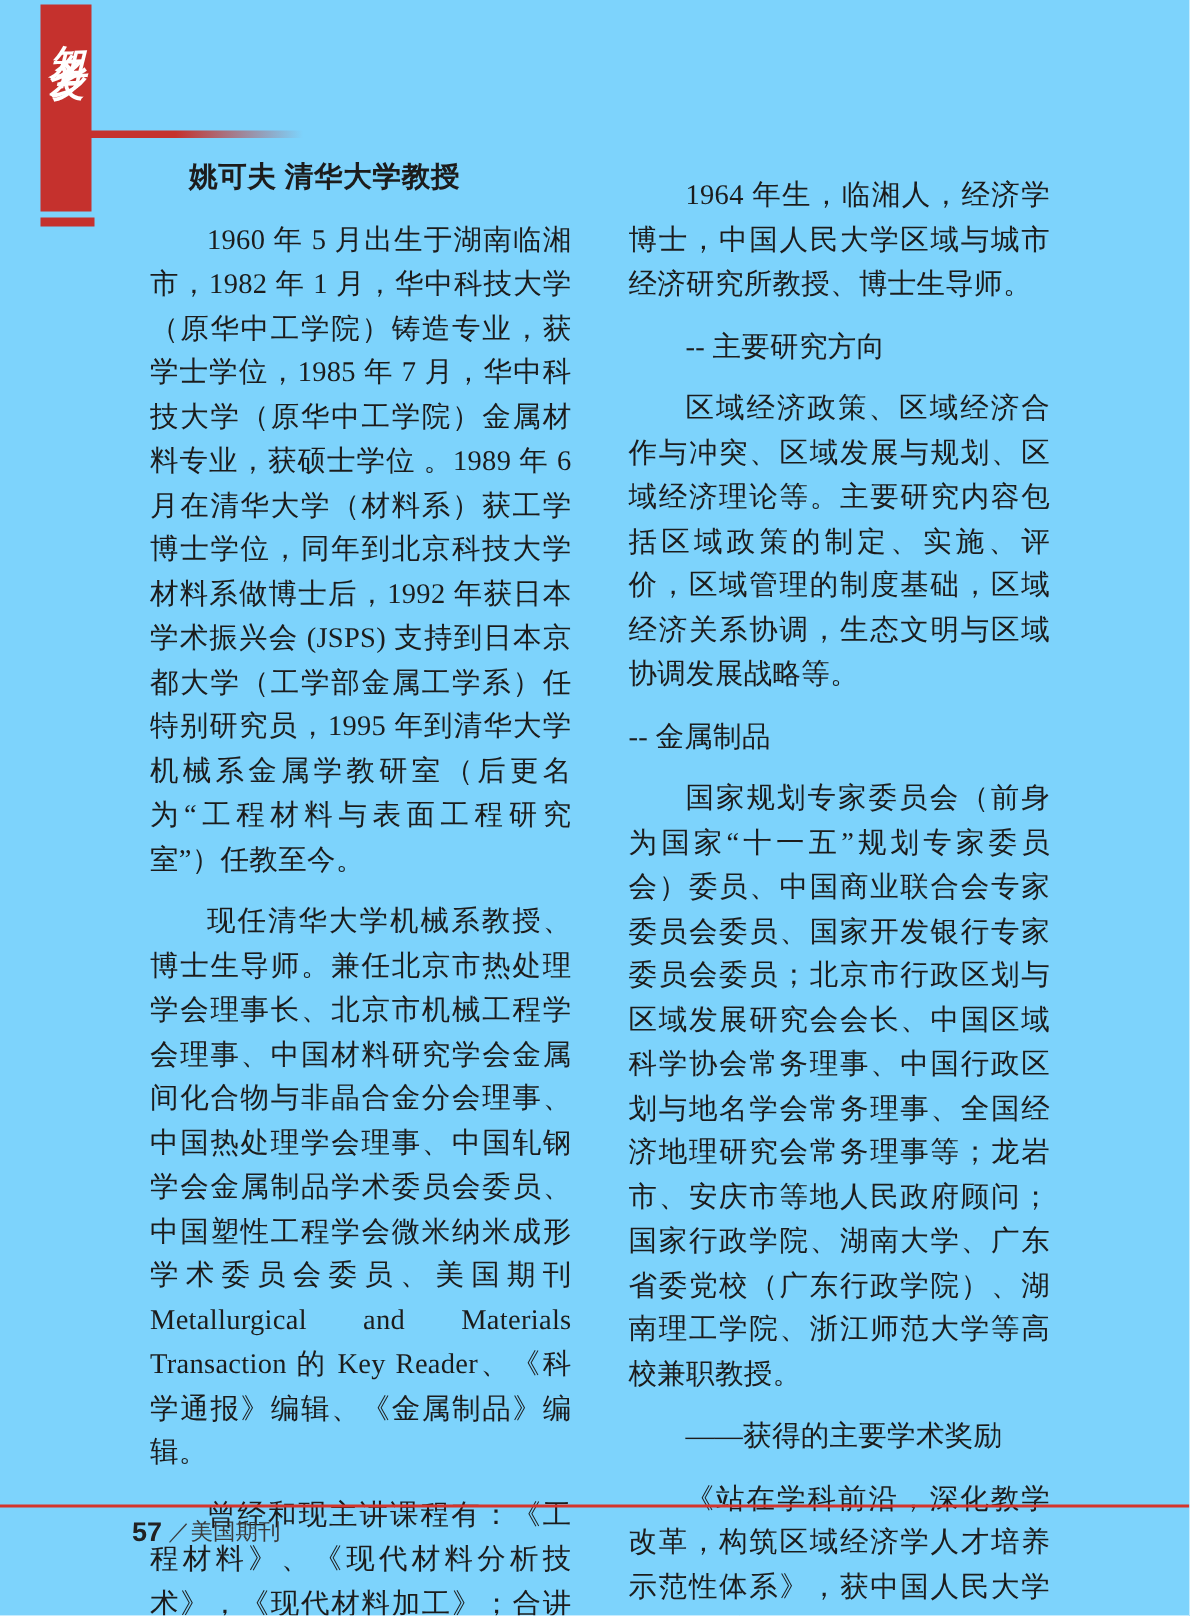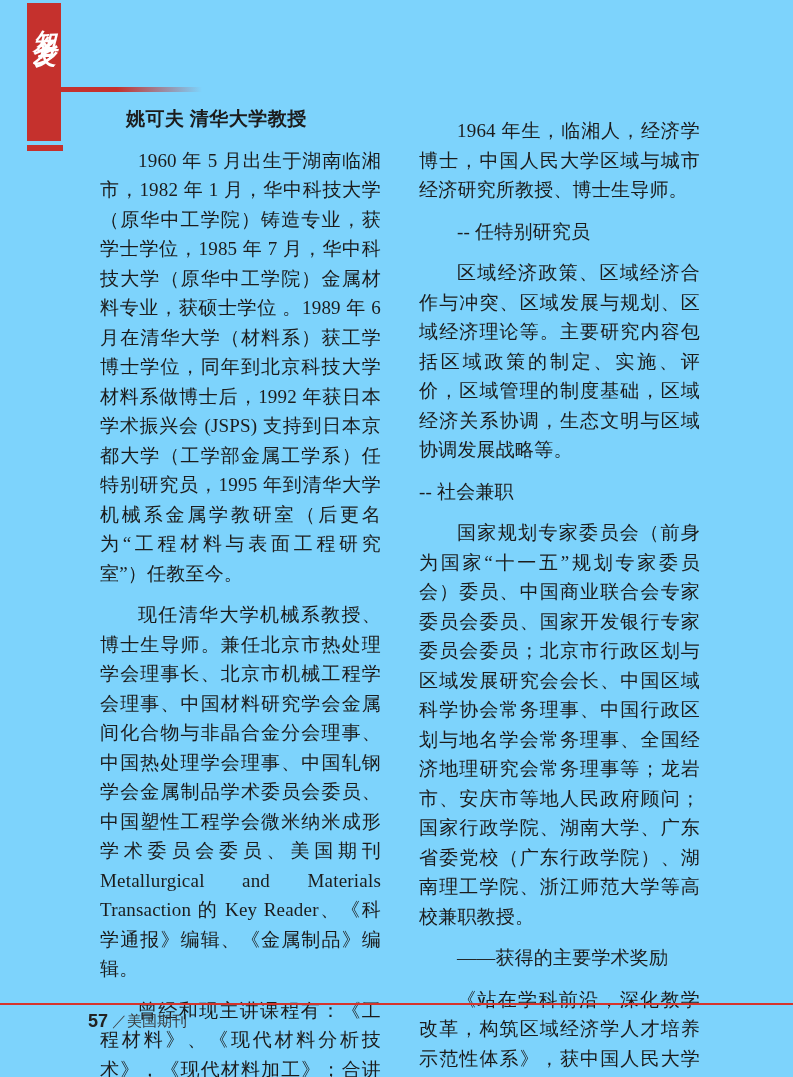--- a/index.html
+++ b/index.html
@@ -116,23 +116,23 @@
 
     <div class="column">
       <h3 class="profile-title">姚可夫 清华大学教授</h3>
       <p>1960 年 5 月出生于湖南临湘市，1982 年 1 月，华中科技大学（原华中工学院）铸造专业，获学士学位，1985 年 7 月，华中科技大学（原华中工学院）金属材料专业，获硕士学位 。1989 年 6 月在清华大学（材料系）获工学博士学位，同年到北京科技大学材料系做博士后，1992 年获日本学术振兴会 (JSPS) 支持到日本京都大学（工学部金属工学系）任特别研究员，1995 年到清华大学机械系金属学教研室（后更名为“工程材料与表面工程研究室”）任教至今。</p>
       <p>现任清华大学机械系教授、博士生导师。兼任北京市热处理学会理事长、北京市机械工程学会理事、中国材料研究学会金属间化合物与非晶合金分会理事、中国热处理学会理事、中国轧钢学会金属制品学术委员会委员、中国塑性工程学会微米纳米成形学术委员会委员、美国期刊 Metallurgical and Materials Transaction 的 Key Reader、《科学通报》编辑、《金属制品》编辑。</p>
       <p>曾经和现主讲课程有：《工程材料》、《现代材料分析技术》，《现代材料加工》；合讲课程有《金属物理》、《材料加工工艺》。主要科研方向：1、块体非晶合金的制备、组织结构与性能研究,2、纳米材料的制备、组织性能与应用研究，3、电辅助金属材料加工技术研究，4、金属间化合物等先进材料的组织 / 性能研究。在上述研究工作中取得了一系列研究成果，发表学术论文 200 余篇，其中 SCI 收录论文 80 余篇，并有 10 余篇论文在影响因子大于 3.0 的期刊上发表。申请发明专利 20 余项，其中已授权 14 项。</p>
     </div>
 
     <div class="column">
       <p>1964 年生，临湘人，经济学博士，中国人民大学区域与城市经济研究所教授、博士生导师。</p>
-      <p>-- 任特别研究员</p>
+      <p>-- 主要研究方向</p>
       <p>区域经济政策、区域经济合作与冲突、区域发展与规划、区域经济理论等。主要研究内容包括区域政策的制定、实施、评价，区域管理的制度基础，区域经济关系协调，生态文明与区域协调发展战略等。</p>
-      <p class="flush">-- 社会兼职</p>
+      <p class="flush">-- 金属制品</p>
       <p>国家规划专家委员会（前身为国家“十一五”规划专家委员会）委员、中国商业联合会专家委员会委员、国家开发银行专家委员会委员；北京市行政区划与区域发展研究会会长、中国区域科学协会常务理事、中国行政区划与地名学会常务理事、全国经济地理研究会常务理事等；龙岩市、安庆市等地人民政府顾问；国家行政学院、湖南大学、广东省委党校（广东行政学院）、湖南理工学院、浙江师范大学等高校兼职教授。</p>
       <p>——获得的主要学术奖励</p>
       <p>《站在学科前沿，深化教学改革，构筑区域经济学人才培养示范性体系》，获中国人民大学 2004 年度优秀教学成果一等奖和北京市 2004 年度优秀教学成果二等奖；《区域经济冲突与合作研究——个区域经济关系的基本理论分析框架及其在中国的应用》，2004 获全国优秀博士论文提名奖；《区域经济政策 -- 理论基础与欧盟国家实践》，2002 年北京市第七届哲学社会科学优秀成果二等奖；《区域经济学原理》，2001 年“五个一工程”奖；《冲突与协调——现代商品农业中的资源环境问题》，1999 年北京市科学技术进步三等</p>
     </div>
 
   </div>
 
   <div class="footer-rule"></div>
   <div class="footer-text">
     <span class="footer-pagenum">57</span>

